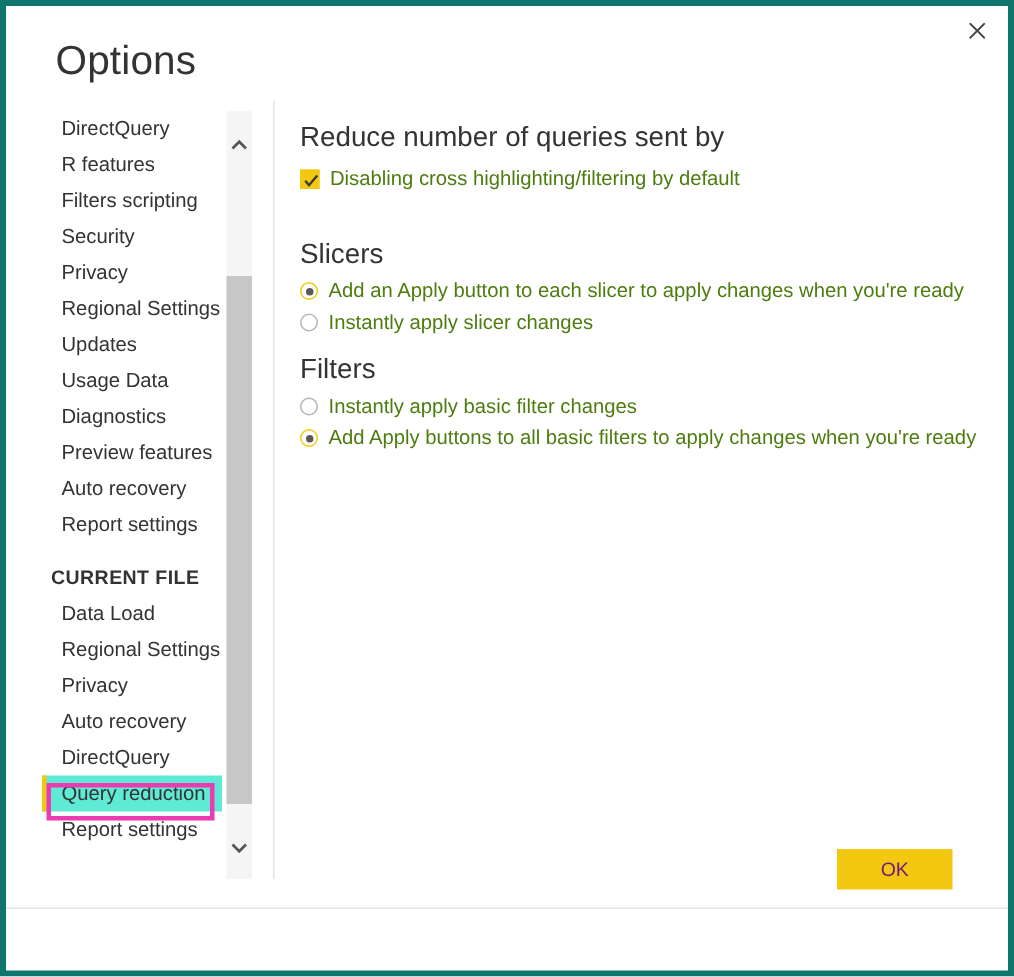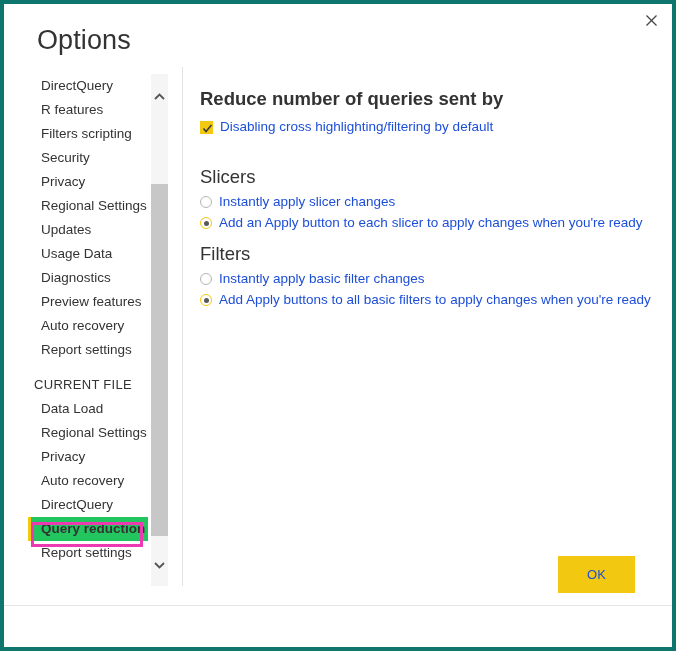--- a/index.html
+++ b/index.html
@@ -66,40 +66,40 @@
     height: 24px;
     line-height: 24px;
     padding-left: 13px;
     font-size: 13.5px;
     color: #333333;
     cursor: pointer;
     white-space: nowrap;
     box-sizing: border-box;
   }
   .nav-item.selected {
-    background: #22c55e;
-    font-weight: bold;
+    background: #5eead4;
   }
   .nav-item.selected::before {
     content: "";
     position: absolute;
     left: 0;
     top: 0;
     bottom: 0;
     width: 3px;
     background: #f2c811;
   }
   .nav-section {
     height: 24px;
     line-height: 24px;
     padding-left: 6px;
     font-size: 13px;
     color: #333333;
     letter-spacing: 0.3px;
     white-space: nowrap;
+    font-weight: bold;
   }
   .nav-gap { height: 11px; }
 
   
   #annotation-box {
     position: absolute;
     left: 27px;
     top: 518px;
     width: 112px;
     height: 25px;
@@ -158,33 +158,33 @@
     width: 450px;
   }
   .section-heading {
     font-size: 18.5px;
     font-weight: 400;
     color: #333333;
     line-height: 26px;
     margin: 0;
     white-space: nowrap;
   }
-  #heading-reduce { margin-top: 10px; font-weight: bold; }
+  #heading-reduce { margin-top: 2px; }
   #heading-slicers { margin-top: 28px; }
   #heading-filters { margin-top: 9px; }
 
   .option-row {
     display: flex;
     align-items: center;
     margin-top: 6px;
     cursor: pointer;
   }
   .option-row .option-label {
     font-size: 13.5px;
-    color: #1d4ed8;
+    color: #4d7c0f;
     line-height: 18px;
     white-space: nowrap;
   }
 
   
   .checkbox {
     width: 13px;
     height: 13px;
     background: #f2c811;
     border: 1px solid #f2c811;
@@ -242,26 +242,26 @@
     background: #e6e6e6;
   }
   #footer {
     position: absolute;
     right: 24px;
     bottom: 54px;
     display: flex;
     align-items: center;
   }
   .dialog-button {
-    height: 37px;
+    height: 27px;
     min-width: 77px;
     padding: 0 14px;
     font-family: "Liberation Sans", sans-serif;
     font-size: 13px;
-    color: #1d4ed8;
+    color: #701a75;
     border: none;
     cursor: pointer;
     line-height: 27px;
     text-align: center;
     box-sizing: border-box;
   }
   #ok-button {
     background: #f2c811;
     margin-right: 13px;
   }
@@ -337,26 +337,26 @@
           <polyline points="1.5,5.5 4,8.5 9.5,2" fill="none" stroke="#3b3b3b" stroke-width="1.6"></polyline>
         </svg>
       </span>
       <span class="option-label">Disabling cross highlighting/filtering by default</span>
     </label>
 
     <h2 class="section-heading" id="heading-slicers">Slicers</h2>
 
     <div class="radio-group">
       <label class="option-row">
+        <span class="radio checked"></span>
+        <span class="option-label">Add an Apply button to each slicer to apply changes when you're ready</span>
+      </label>
+      <label class="option-row">
         <span class="radio"></span>
         <span class="option-label">Instantly apply slicer changes</span>
-      </label>
-      <label class="option-row">
-        <span class="radio checked"></span>
-        <span class="option-label">Add an Apply button to each slicer to apply changes when you're ready</span>
       </label>
     </div>
 
     <h2 class="section-heading" id="heading-filters">Filters</h2>
 
     <div class="radio-group">
       <label class="option-row">
         <span class="radio"></span>
         <span class="option-label">Instantly apply basic filter changes</span>
       </label>

